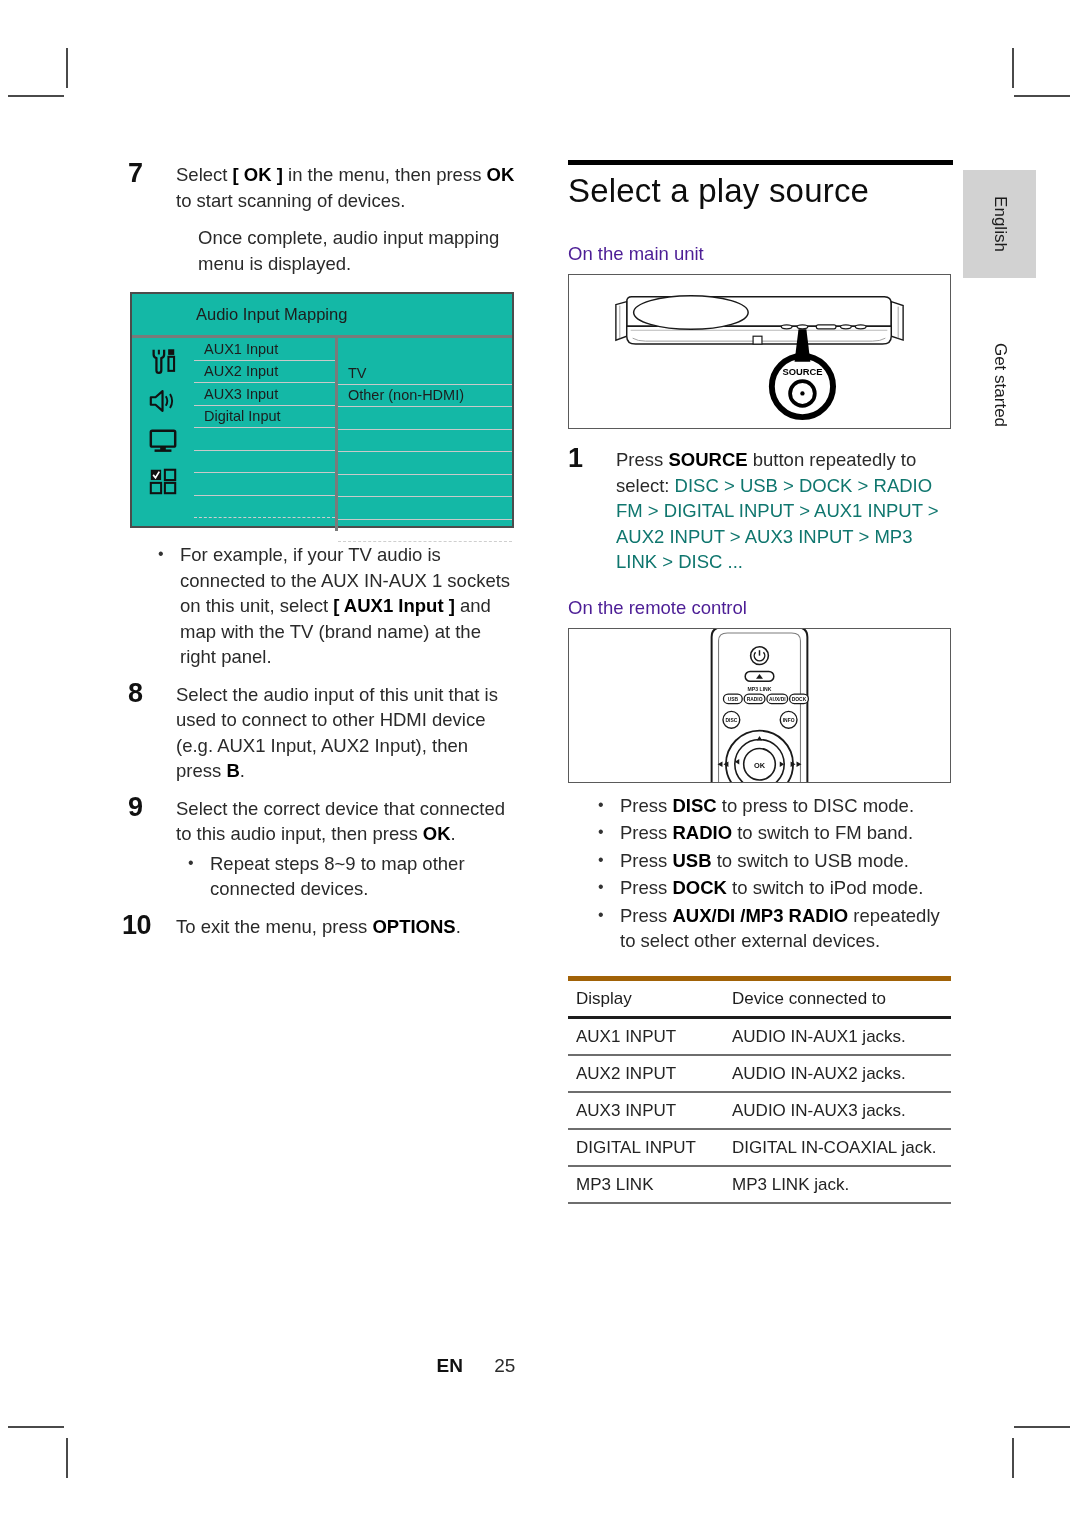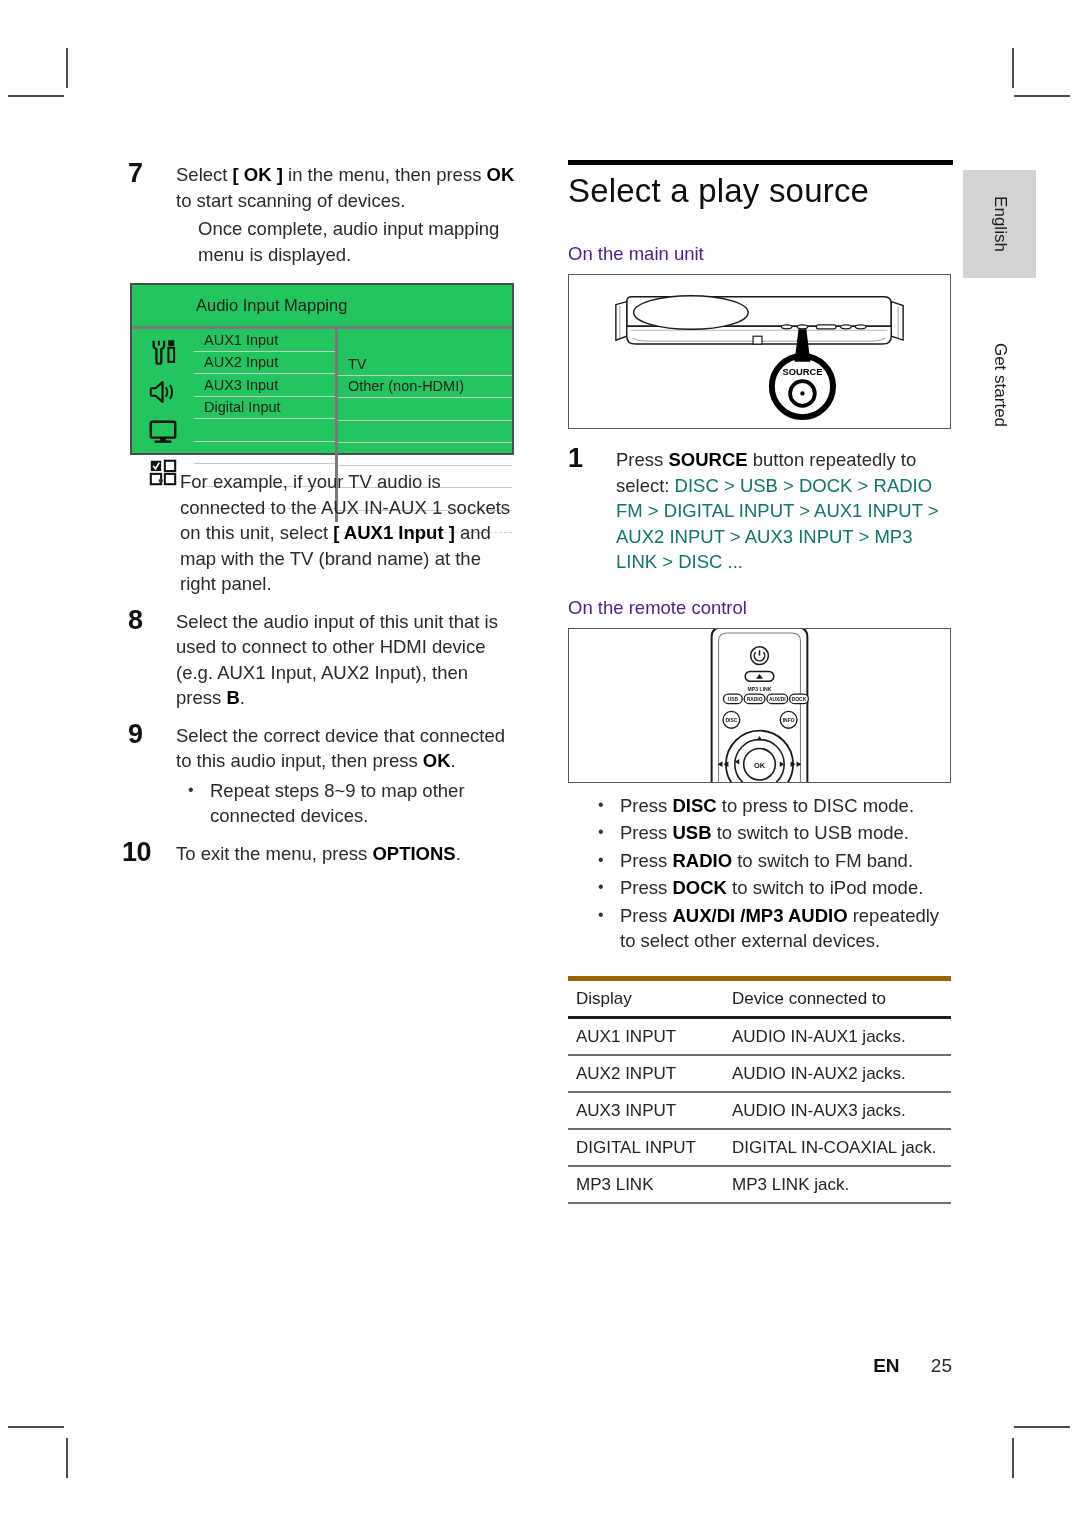--- a/index.html
+++ b/index.html
@@ -61,21 +61,21 @@
     font-size: 18.5px;
     line-height: 25.5px;
     color: #2a2a2a;
     font-weight: 300;
   }
   .step .sub {
     font-size: 18.5px;
     line-height: 25.5px;
     color: #2a2a2a;
     padding-left: 22px;
-    margin-top: 3px;
+    margin-top: 12px;
   }
   b.k { font-weight: bold; color: #000; }
   .lt { font-weight: 400; color: #0f766e; }
 
   
   .bullets { margin-top: 6px; }
   .bullet {
     position: relative;
     padding-left: 52px;
     font-size: 18.5px;
@@ -91,25 +91,25 @@
     font-size: 16px;
     color: #333;
   }
   .bullet.tight { padding-left: 34px; }
   .bullet.tight:before { left: 12px; }
 
   
   .osd {
     border: 2px solid #4c4c4c;
     width: 384px;
-    height: 172px;
+    height: 236px;
     margin: 16px 0 14px 2px;
     box-sizing: border-box;
     position: relative;
-    background: #22c55e;
+    background: #14b8a6;
   }
   .osd-title {
     height: 44px;
     border-bottom: 3px solid #7a7a7a;
     display: flex;
     align-items: center;
     padding-left: 64px;
     font-size: 16.5px;
     color: #1d1d1d;
     box-sizing: border-box;
@@ -235,21 +235,21 @@
     color: #1c1c1c;
     white-space: nowrap;
   }
 
   
   .footer {
     position: absolute;
     left: 0;
     top: 1355px;
     width: 952px;
-    text-align: right;
+    text-align: center;
     box-sizing: border-box;
     font-size: 19px;
     color: #111;
   }
   .footer .lang { font-weight: bold; margin-right: 26px; }
   .footer .pno { font-weight: 400; color: #2b2b2b; }
 </style>
 </head>
 <body>
 
@@ -454,30 +454,30 @@
         <path d="M149 137 L154 134.2 L154 139.8 Z M155 137 L160 134.2 L160 139.8 Z" fill="#1a1a1a"></path>
         <path d="M234 137 L229 134.2 L229 139.8 Z M228 137 L223 134.2 L223 139.8 Z" fill="#1a1a1a"></path>
       </svg>
     </div>
 
     <div class="bullets" style="margin-top:10px;">
       <div class="bullet">
         <span>Press </span><b class="k">DISC</b><span> to press to DISC mode.</span>
       </div>
       <div class="bullet">
+        <span>Press </span><b class="k">RADIO</b><span> to switch to FM band.</span>
+      </div>
+      <div class="bullet">
         <span>Press </span><b class="k">USB</b><span> to switch to USB mode.</span>
-      </div>
-      <div class="bullet">
-        <span>Press </span><b class="k">RADIO</b><span> to switch to FM band.</span>
       </div>
       <div class="bullet">
         <span>Press </span><b class="k">DOCK</b><span> to switch to iPod mode.</span>
       </div>
       <div class="bullet">
-        <span>Press </span><b class="k">AUX/DI /MP3 AUDIO</b><span> repeatedly to select other external devices.</span>
+        <span>Press </span><b class="k">AUX/DI /MP3 RADIO</b><span> repeatedly to select other external devices.</span>
       </div>
     </div>
 
     <table class="dev">
       <tbody>
           <tr class="hdr head-top">
         <td class="c1">Display</td>
         <td>Device connected to</td>
       </tr>
       <tr>

